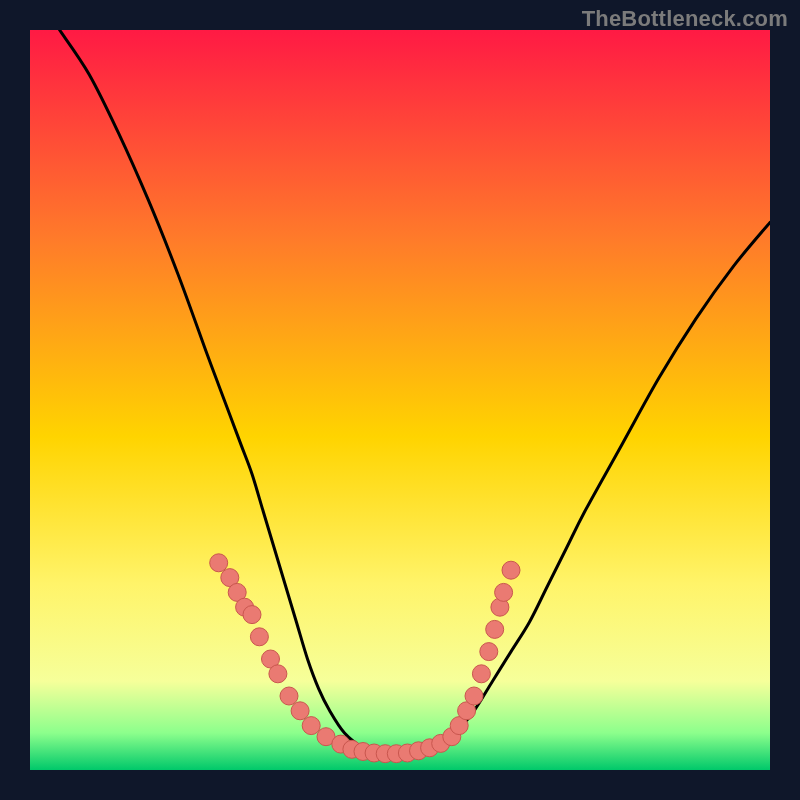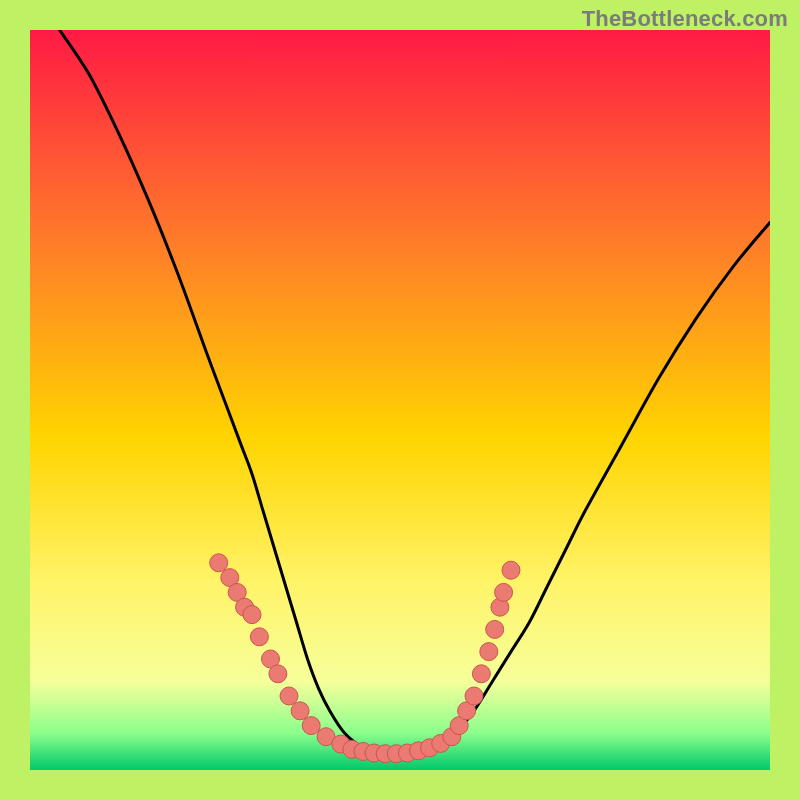--- a/index.html
+++ b/index.html
@@ -7,21 +7,21 @@
     padding: 0;
     width: 800px;
     height: 800px;
     background: #000;
     overflow: hidden;
     font-family: Arial, Helvetica, sans-serif;
   }
   .frame {
     position: absolute;
     inset: 0;
-    background: #bef264;
+    background: #0f172a;
   }
   .plot-area {
     position: absolute;
     left: 30px;
     top: 30px;
     width: 740px;
     height: 740px;
     overflow: hidden;
   }
   .plot-area svg {

